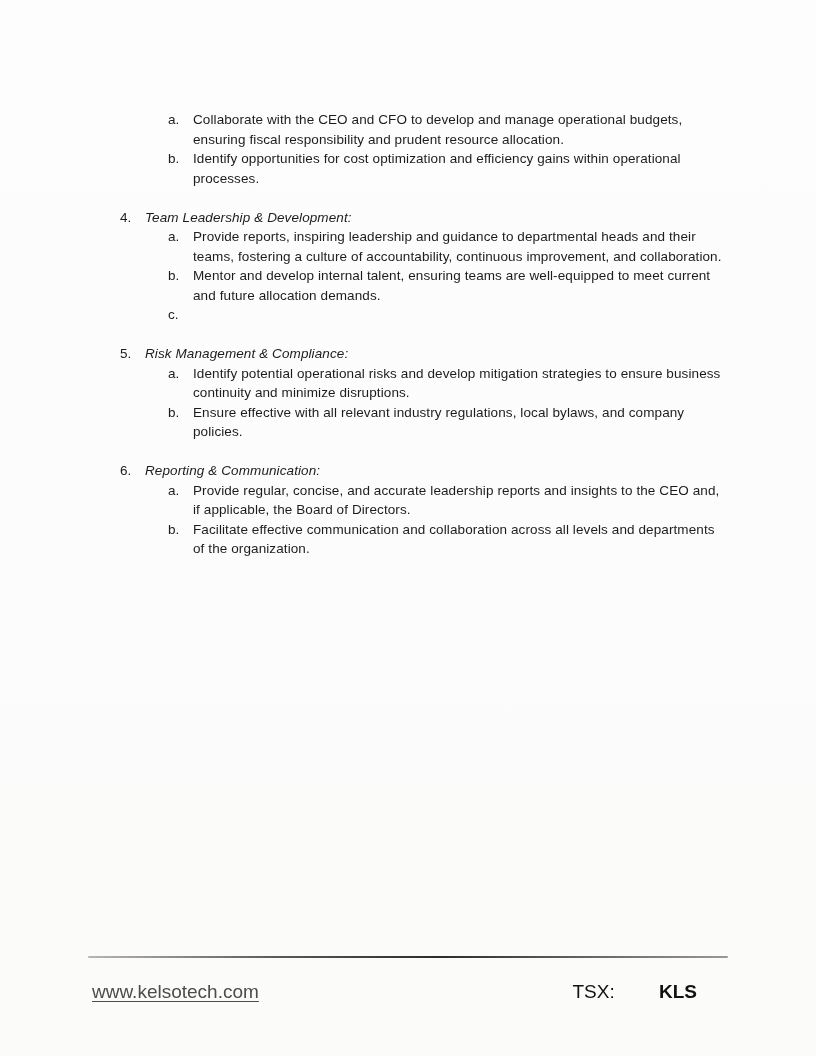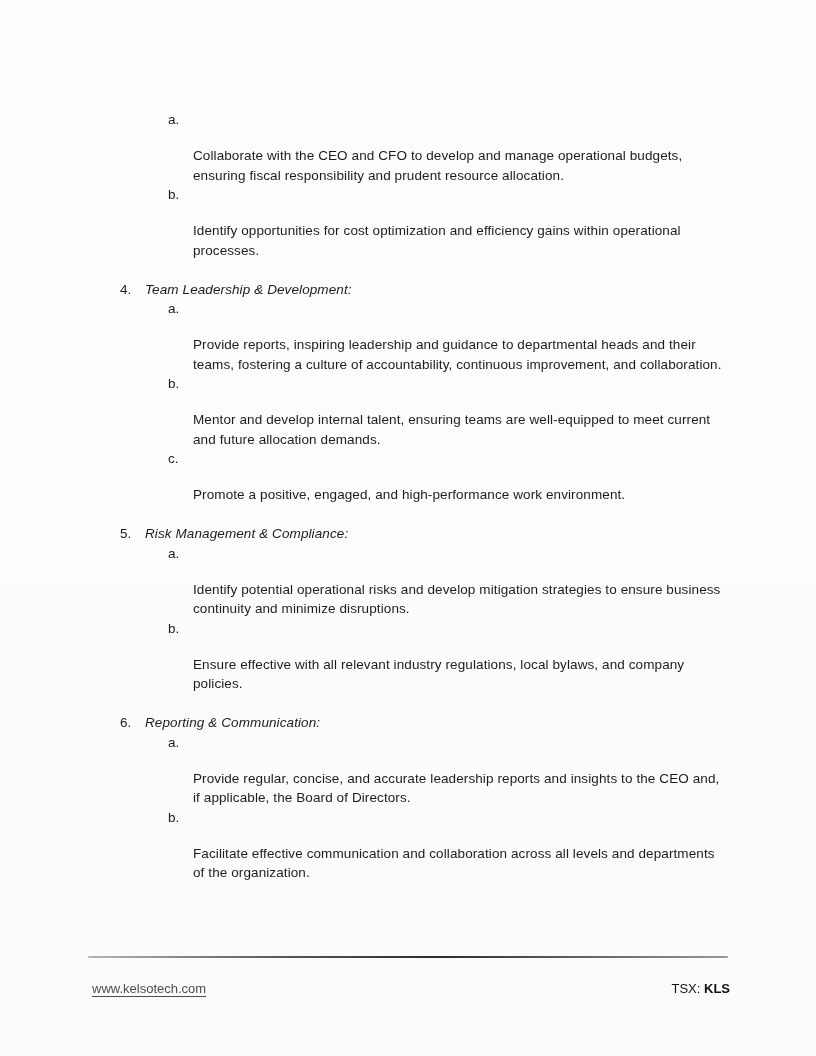--- a/index.html
+++ b/index.html
@@ -27,49 +27,49 @@
     letter-spacing: 0.1px;
   }
   .section { margin-top: 19.5px; }
   .section:first-child { margin-top: 0; }
   .heading { display: flex; }
   .num { width: 25px; flex: none; }
   .title { flex: 1; font-style: italic; }
   .sublist { margin-left: 48px; }
   .subitem { display: flex; }
   .marker { width: 25px; flex: none; }
-  .itemtext { max-width: 532px; margin-top: 36px; }
+  .itemtext { max-width: 532px; }
   .footer {
     position: absolute;
     left: 0;
     top: 956px;
     width: 816px;
   }
   .rule {
     margin-left: 88px;
     width: 640px;
     height: 2px;
     border-radius: 1px;
     background: linear-gradient(90deg, #b9b6b1 0%, #5a5854 30%, #2e2c2a 55%, #6b6965 80%, #9b9893 100%);
   }
   .footer-row {
     display: flex;
     justify-content: space-between;
     align-items: baseline;
-    padding: 23px 86px 0 92px;
-    font-size: 13px;
+    padding: 23px 119px 0 92px;
+    font-size: 19px;
   }
   .site {
     color: #4c4c4c;
     text-decoration: underline;
     text-underline-offset: 3px;
     cursor: pointer;
   }
   .ticker { color: #121212; }
-  .ticker .bold { font-weight: bold; }
+  .ticker .bold { font-weight: bold; margin-left: 39px; }
 </style>
 </head>
 <body>
 
 <div class="page">
 
   <div class="content">
 
     <div class="section sublist">
       <div class="subitem">
@@ -91,21 +91,20 @@
         <div class="subitem">
           <span class="marker">a.</span>
           <span class="itemtext">Provide reports, inspiring leadership and guidance to departmental heads and their teams, fostering a culture of accountability, continuous improvement, and collaboration.</span>
         </div>
         <div class="subitem">
           <span class="marker">b.</span>
           <span class="itemtext">Mentor and develop internal talent, ensuring teams are well-equipped to meet current and future allocation demands.</span>
         </div>
         <div class="subitem">
           <span class="marker">c.</span>
-          <span class="itemtext">Promote a positive, engaged, and high-performance work environment.</span>
         </div>
       </div>
     </div>
 
     <div class="section">
       <div class="heading">
         <span class="num">5.</span>
         <span class="title">Risk Management &amp; Compliance:</span>
       </div>
       <div class="sublist">

